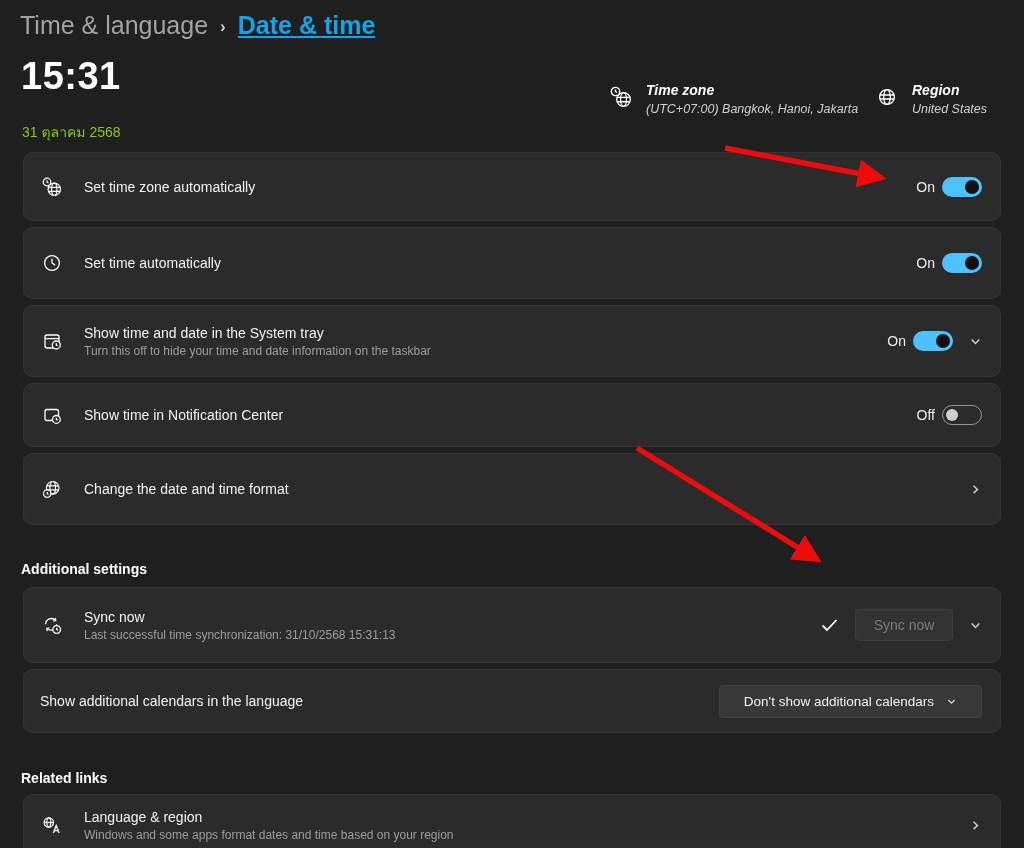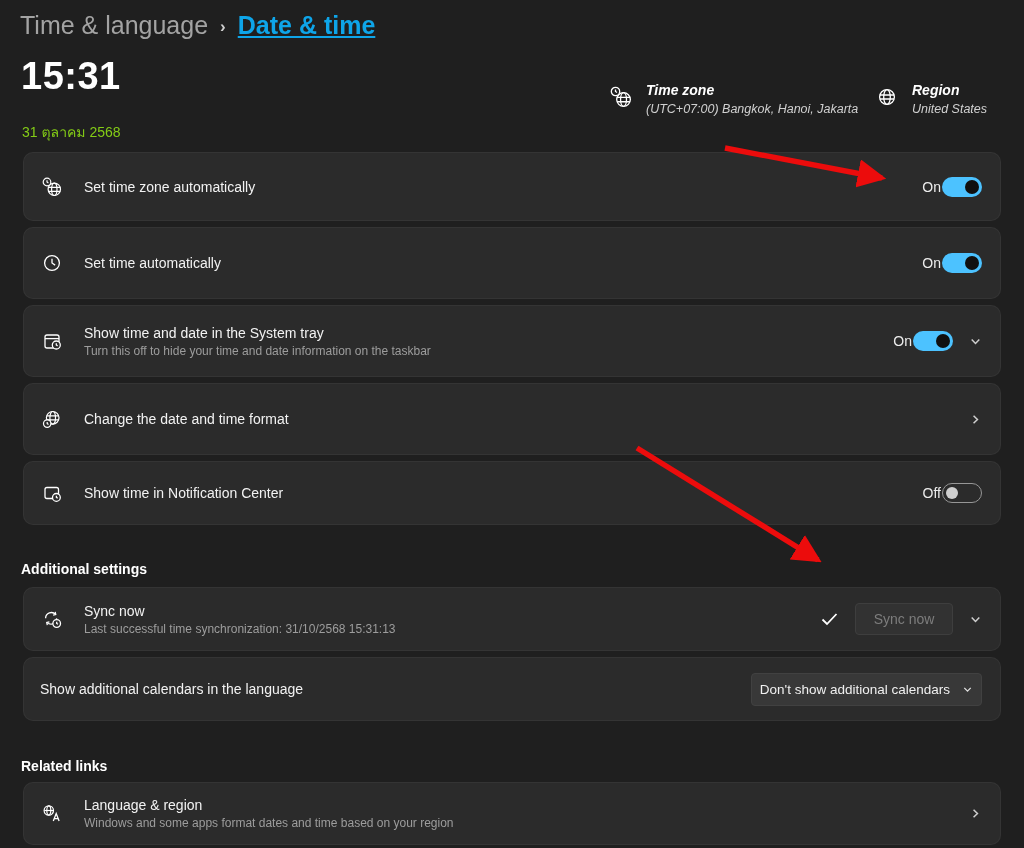--- a/index.html
+++ b/index.html
@@ -19,40 +19,40 @@
   .info-tz{left:610px;top:82px;}
   .info-region{left:876px;top:82px;}
   .info-label{font-size:14px;font-weight:700;color:#ffffff;line-height:17px;}
   .info-value{font-size:12.5px;color:#d0d0d0;margin-top:3px;}
   .info-icon{margin-top:4px;}
 
   
   .content{position:absolute;left:23px;top:152px;width:978px;}
   .card{background:#2b2b2b;border:1px solid rgba(255,255,255,.045);border-radius:10px;
     display:flex;align-items:center;box-sizing:border-box;padding:0 18px 0 17px;margin-bottom:6px;}
-  .h69{height:69px}.h66{height:72px}.h64{height:64px}.h68{height:64px}.h63{height:63px}
+  .h69{height:69px}.h66{height:72px}.h64{height:64px}.h68{height:76px}.h63{height:63px}
   .row-icon{width:22px;display:flex;justify-content:center;margin-right:21px;flex:none;}
   .texts{flex:1;min-width:0;}
   .title{font-size:14px;color:#f2f2f2;}
   .subtitle{font-size:12px;color:#9d9d9d;margin-top:3px;}
   .controls{display:flex;align-items:center;flex:none;}
-  .state-label{font-size:14px;color:#ececec;margin-right:1px;}
+  .state-label{font-size:14px;color:#ececec;margin-right:7px;}
 
   .toggle{width:40px;height:20px;border-radius:10px;position:relative;cursor:pointer;flex:none;}
   .toggle.on{background:var(--accent,#4cc2ff);}
   .toggle.on .knob{position:absolute;right:3px;top:3px;width:14px;height:14px;border-radius:50%;background:#101010;}
   .toggle.off{border:1px solid #969696;background:transparent;box-sizing:border-box;}
   .toggle.off .knob{position:absolute;left:3px;top:3px;width:12px;height:12px;border-radius:50%;background:#cfcfcf;}
 
   .chev{margin-left:16px;display:flex;align-items:center;cursor:pointer;}
   .check{margin-right:16px;display:flex;align-items:center;}
   .btn-disabled{width:96px;height:30px;border-radius:4px;background:#323232;border:1px solid #3e3e3e;
     color:#7d7d7d;font-size:14px;display:flex;align-items:center;justify-content:center;}
   .dropdown{display:flex;align-items:center;gap:12px;background:#383838;border:1px solid #414141;
-    border-radius:4px;height:31px;padding:0 8px;cursor:pointer;}
+    border-radius:4px;height:31px;padding:0 24px;cursor:pointer;}
   .dropdown-label{font-size:13.5px;color:#f0f0f0;}
 
   .section-heading{font-size:14px;font-weight:700;color:#ffffff;margin:36px 0 10px -2px;}
   .sh-related{margin-top:37px;margin-bottom:8px;}
   .no-icon-pad{padding-left:16px;}
 
   .arrows{position:absolute;left:0;top:0;width:1024px;height:848px;pointer-events:none;z-index:9;}
   svg.icon{display:block;}
 </style>
 </head>
@@ -159,58 +159,58 @@
             <div class="knob"></div>
           </div>
         <span class="chev">
           <svg class="icon" width="13" height="13" viewBox="0 0 12 12" fill="none" stroke="#cfcfcf" stroke-width="1.4">
               <path d="M2.5 4.2 L6 7.8 L9.5 4.2"></path>
             </svg>
         </span>
       </div>
     </div>
 
+    <div class="card h64">
+      <span class="row-icon">
+        <svg class="icon" width="20" height="20" viewBox="0 0 20 20" fill="none" stroke="#fff" stroke-width="1.3">
+          <rect x="3" y="4.5" width="13.5" height="11" rx="2"></rect>
+          <circle cx="14.4" cy="14.4" r="3.9" fill="#2b2b2b"></circle>
+            <path d="M14.4 12.7 V14.4 L15.7 15.2"></path>
+        </svg>
+      </span>
+      <div class="texts">
+          <div class="title">Show time in Notification Center</div>
+        </div>
+      <div class="controls">
+        <span class="state-label">Off</span>
+        <div class="toggle off">
+            <div class="knob"></div>
+          </div>
+      </div>
+    </div>
+
     <div class="card h66">
       <span class="row-icon">
         <svg class="icon" width="20" height="20" viewBox="0 0 20 20" fill="none" stroke="#fff" stroke-width="1.2">
           <circle cx="10.7" cy="8.8" r="6.3"></circle>
             <ellipse cx="10.7" cy="8.8" rx="2.8" ry="6.3"></ellipse>
           <path d="M4.7 6.8 H16.7 M4.7 10.8 H16.7"></path>
           <circle cx="5.2" cy="14.6" r="3.7" fill="#2b2b2b"></circle>
             <path d="M5.2 12.9 V14.6 L6.5 15.4"></path>
         </svg>
       </span>
       <div class="texts">
           <div class="title">Change the date and time format</div>
         </div>
       <div class="controls">
         <span class="chev">
           <svg class="icon" width="13" height="13" viewBox="0 0 12 12" fill="none" stroke="#cfcfcf" stroke-width="1.4">
               <path d="M4.2 2.5 L7.8 6 L4.2 9.5"></path>
             </svg>
         </span>
-      </div>
-    </div>
-
-    <div class="card h64">
-      <span class="row-icon">
-        <svg class="icon" width="20" height="20" viewBox="0 0 20 20" fill="none" stroke="#fff" stroke-width="1.3">
-          <rect x="3" y="4.5" width="13.5" height="11" rx="2"></rect>
-          <circle cx="14.4" cy="14.4" r="3.9" fill="#2b2b2b"></circle>
-            <path d="M14.4 12.7 V14.4 L15.7 15.2"></path>
-        </svg>
-      </span>
-      <div class="texts">
-          <div class="title">Show time in Notification Center</div>
-        </div>
-      <div class="controls">
-        <span class="state-label">Off</span>
-        <div class="toggle off">
-            <div class="knob"></div>
-          </div>
       </div>
     </div>
 
     <div class="section-heading">Additional settings</div>
 
     <div class="card h68">
       <span class="row-icon">
         <svg class="icon" width="20" height="20" viewBox="0 0 20 20" fill="none" stroke="#fff" stroke-width="1.3">
           <path d="M3.6 9.2 A5.8 5.8 0 0 1 13.6 5.4"></path>
           <path d="M13.2 2.9 L13.8 5.6 L11.1 6.1" stroke-width="1.2"></path>

